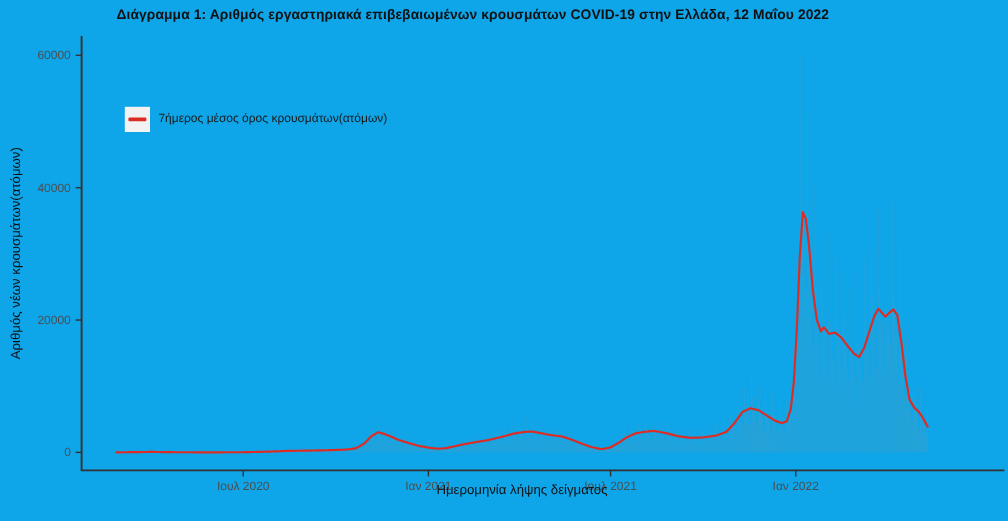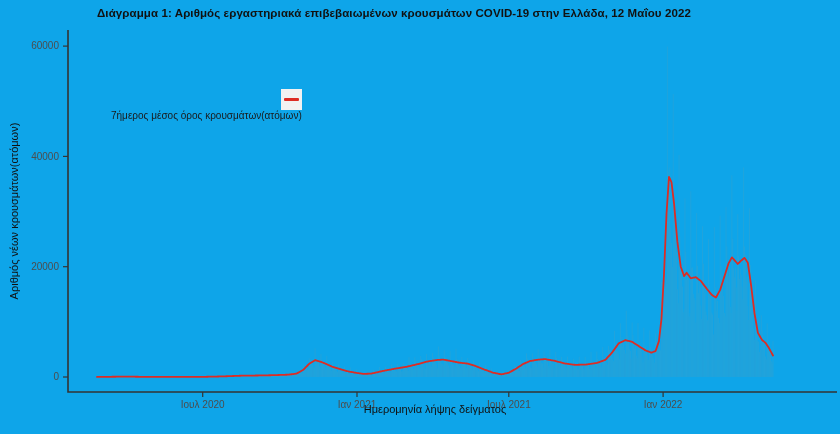--- a/index.html
+++ b/index.html
@@ -28,23 +28,22 @@
     left: 0; top: 0;
     width: 840px; height: 434px;
   }
   #chart-svg text {
     font-family: "Liberation Sans", sans-serif;
   }
   #legend {
     position: absolute;
     left: 104px; top: 89px;
     display: flex;
-    align-items: flex-end;
+    align-items: center;
     z-index: 5;
-    flex-direction: column;
   }
   .legend-key {
     width: 21px; height: 21px;
     background: #f2f2f2;
     display: flex;
     align-items: center;
     justify-content: center;
   }
   .legend-line {
     width: 15px; height: 3px;

